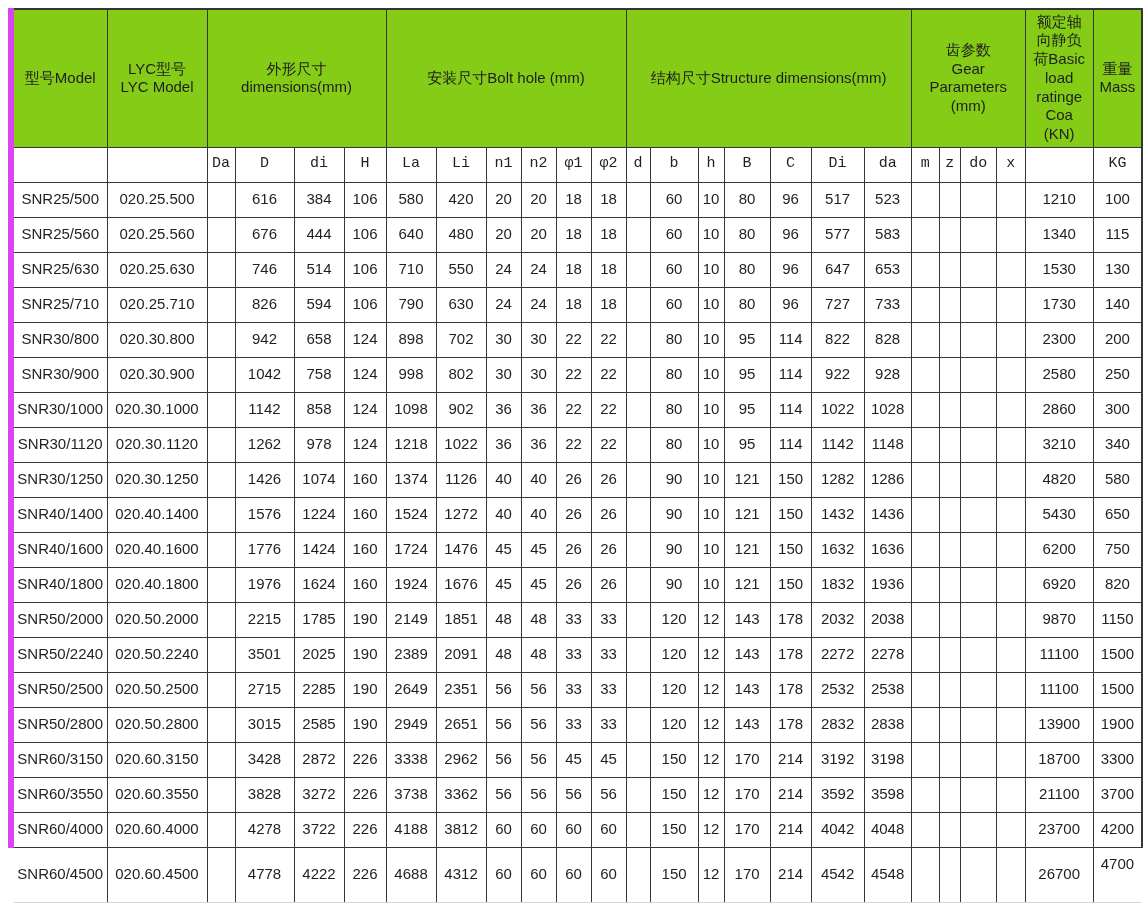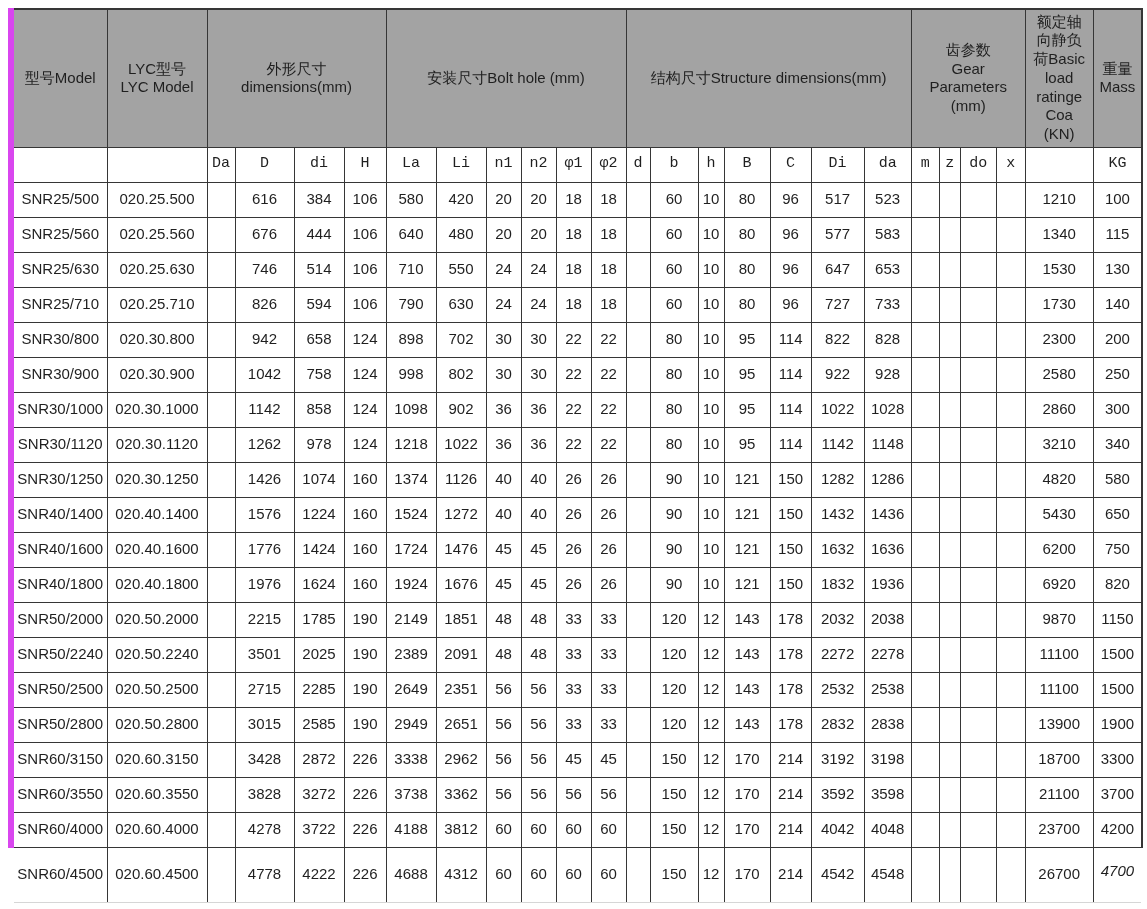--- a/index.html
+++ b/index.html
@@ -25,35 +25,34 @@
     line-height: 1.25;
     padding: 0 2px;
     overflow: hidden;
   }
   
   thead tr.groups th { border-top: 2px solid #363636; }
   th:first-child, td:first-child { border-left: 6px solid #d946ef; }
   th:last-child,  td:last-child  { border-right: 2px solid #363636; }
 
   thead tr.groups th {
-    background: #a3a3a3;
+    background: #84cc16;
     height: 138px;
     white-space: pre-line;
   }
   thead tr.subs th { height: 35px; background: #ffffff; font-family: Liberation Mono, monospace; }
   tbody td { height: 35px; background: #ffffff; }
 
   
   tbody tr:last-child td { height: 55px; border-bottom: 1px solid #d6d6d6; }
   tbody tr:last-child td:first-child { border-left-color: transparent; margin-left: 16px; }
   tbody tr:last-child td:last-child  {
     border-right-color: transparent;
     vertical-align: top;
-    padding-top: 14px;
-    font-style: italic;
+    padding-top: 7px;
   }
 </style>
 </head>
 <body>
 
 <div class="wrap">
   <table class="spec">
     <colgroup>
       <col style="width:96px">
         <col style="width:100px">

